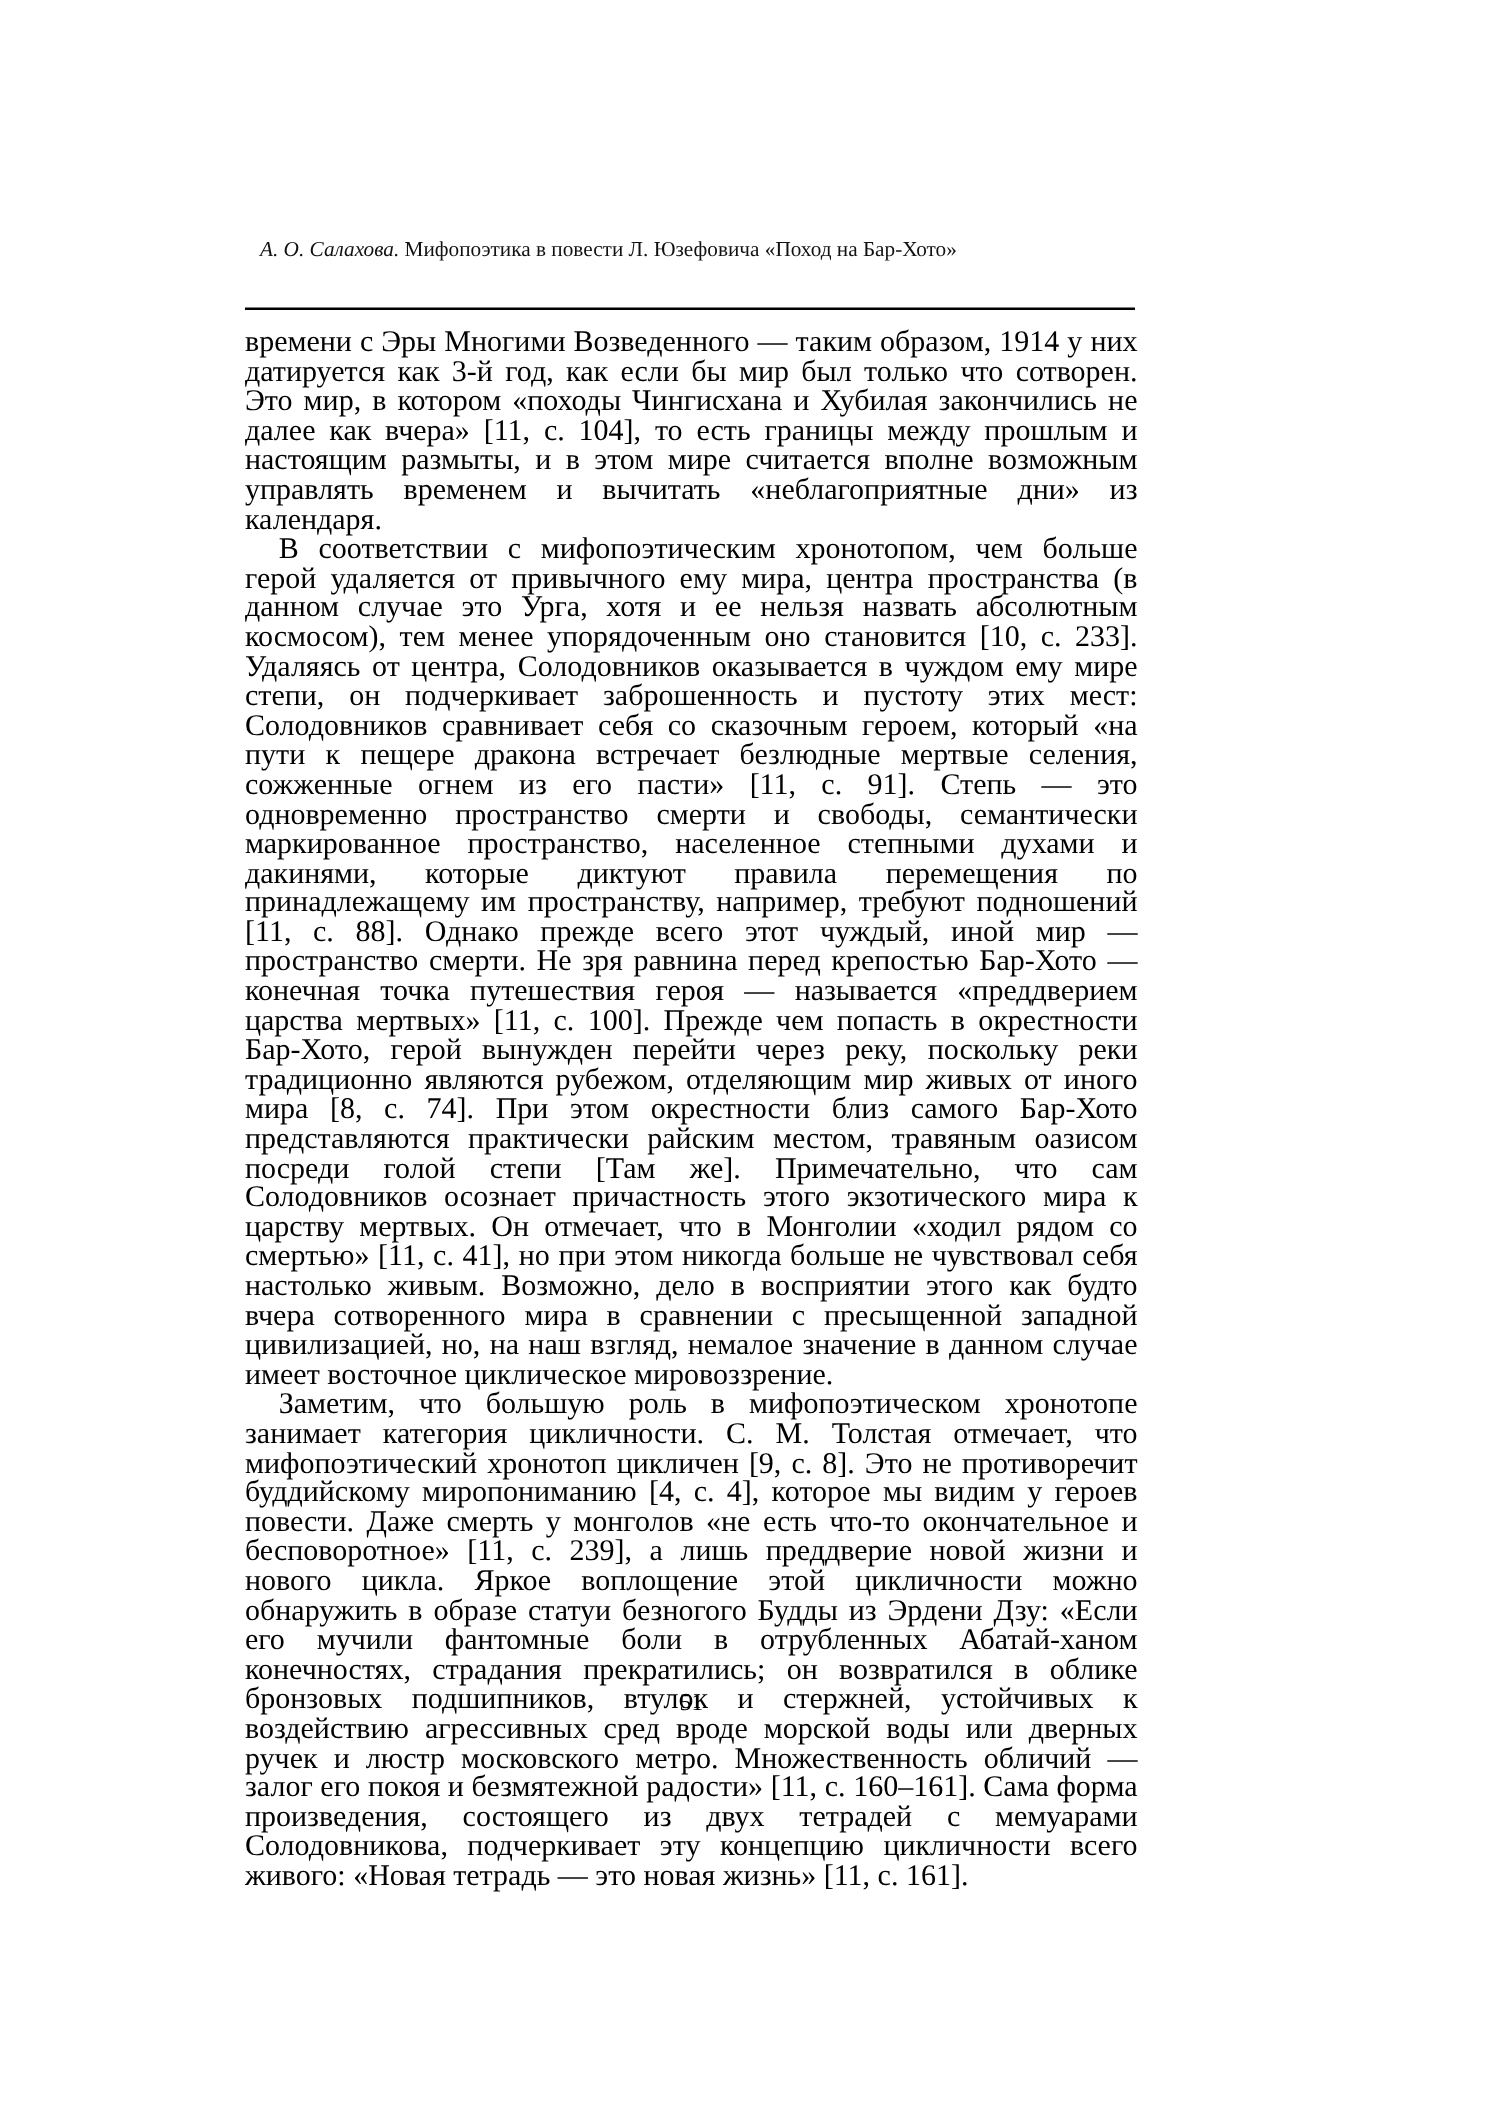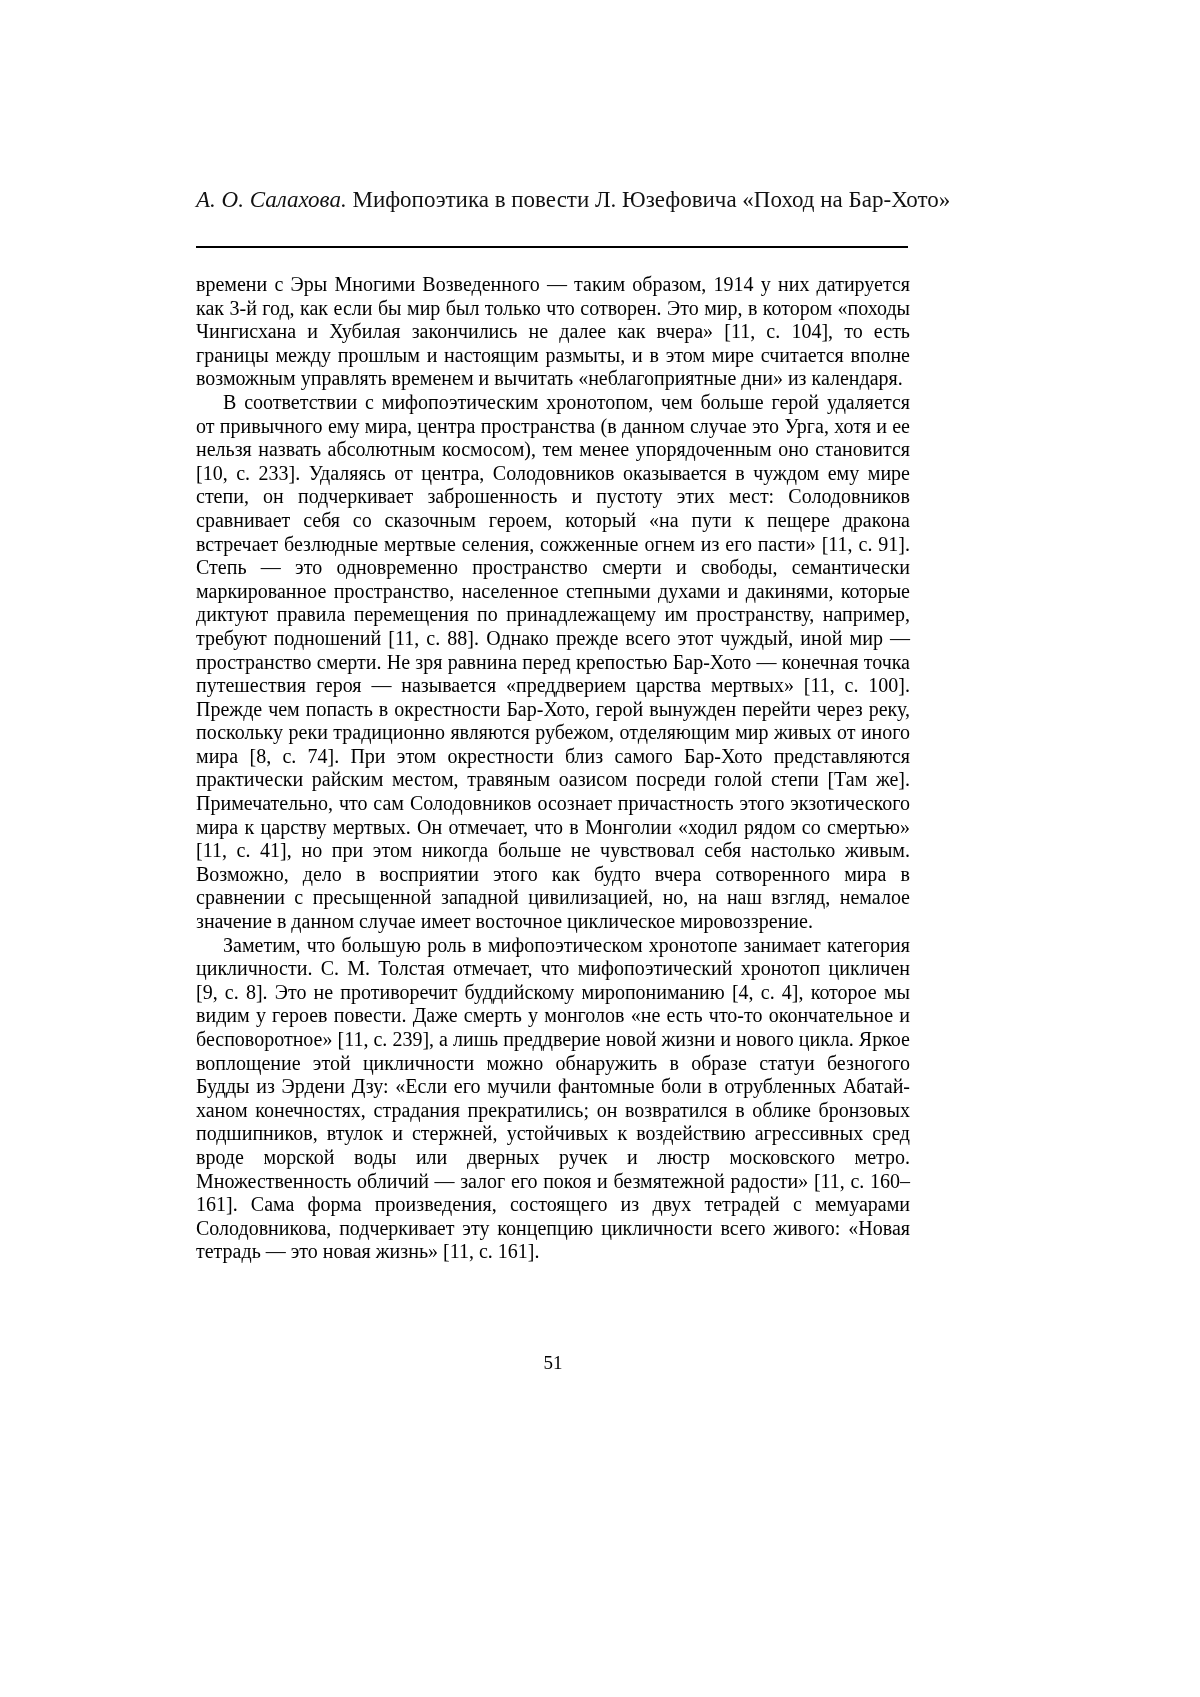--- a/index.html
+++ b/index.html
@@ -11,45 +11,45 @@
     position: relative;
     width: 1200px;
     height: 1697px;
     background: #ffffff;
     color: #000000;
     font-family: "Liberation Serif", "DejaVu Serif", serif;
     overflow: hidden;
   }
   .running-header {
     position: absolute;
-    left: 196px;
+    left: 208px;
     top: 188px;
     width: 714px;
-    font-size: 23px;
+    font-size: 17px;
     line-height: 23px;
     color: #111;
     white-space: nowrap;
   }
   .running-header .author {
     font-style: italic;
   }
   .header-rule {
     position: absolute;
     left: 196px;
     top: 246px;
     width: 712px;
     height: 0;
     border-top: 2px solid #000;
   }
   .body-text {
     position: absolute;
     left: 196px;
-    top: 273px;
+    top: 263px;
     width: 714px;
-    font-size: 20px;
+    font-size: 24px;
     line-height: 23.6px;
     text-align: justify;
     font-family: Liberation Serif, serif;
   }
   .body-text p {
     margin: 0;
     text-indent: 27px;
   }
   .body-text p.no-indent {
     text-indent: 0;

